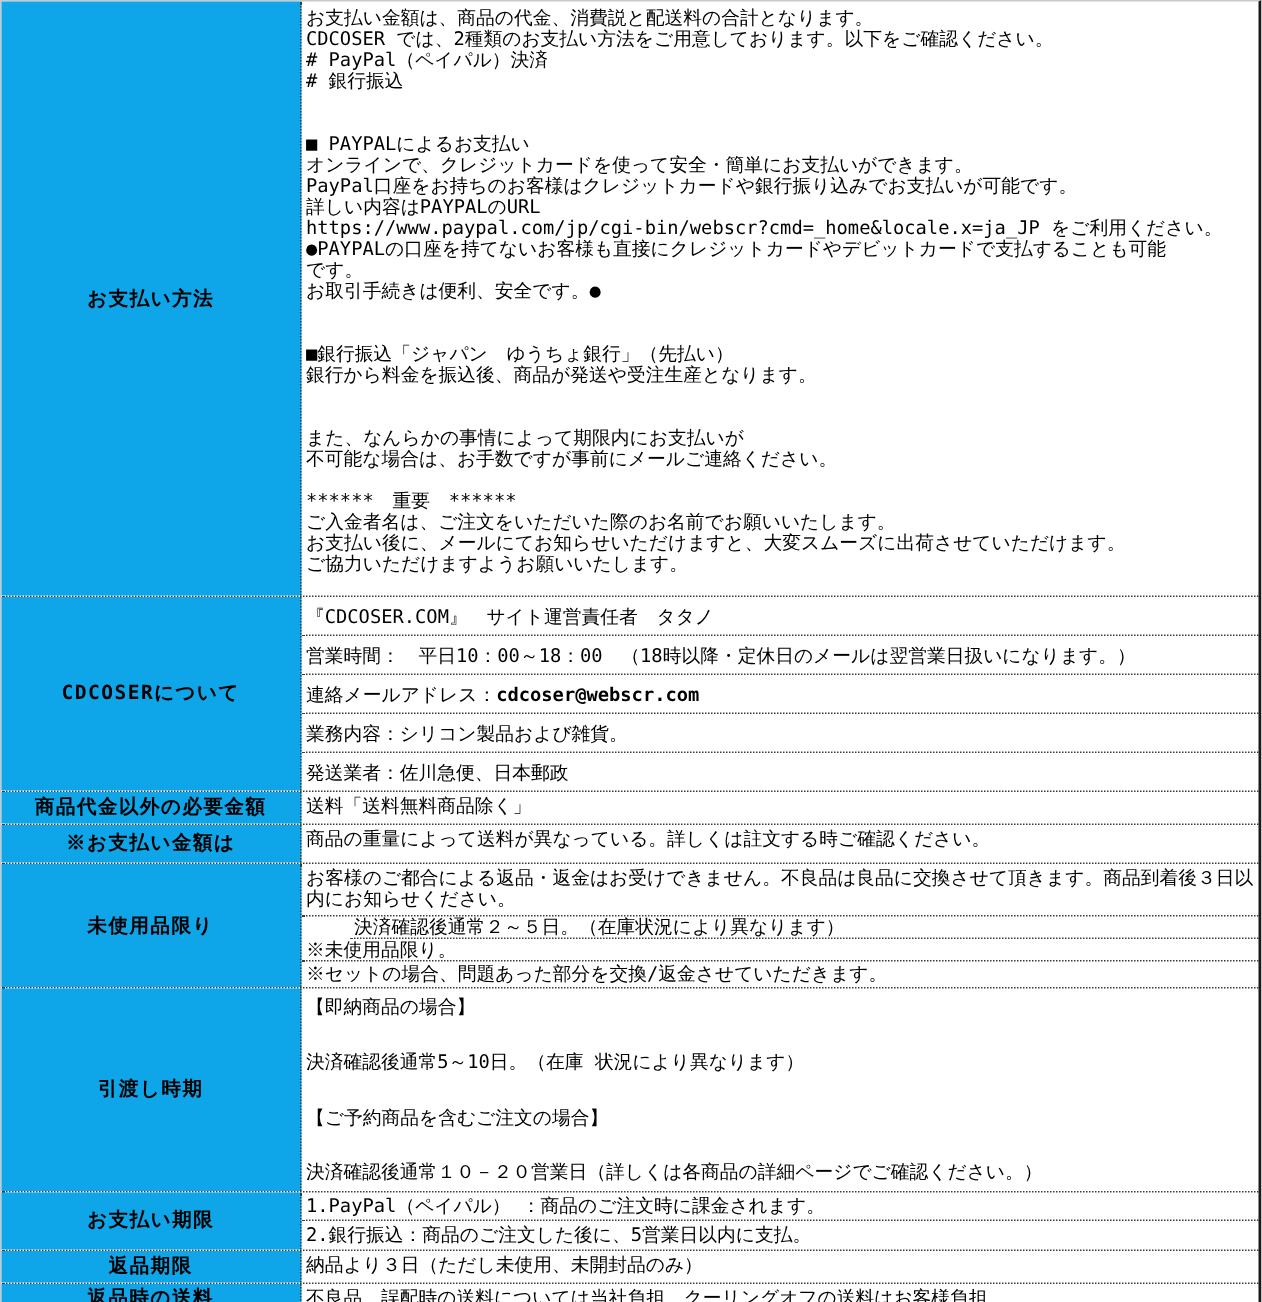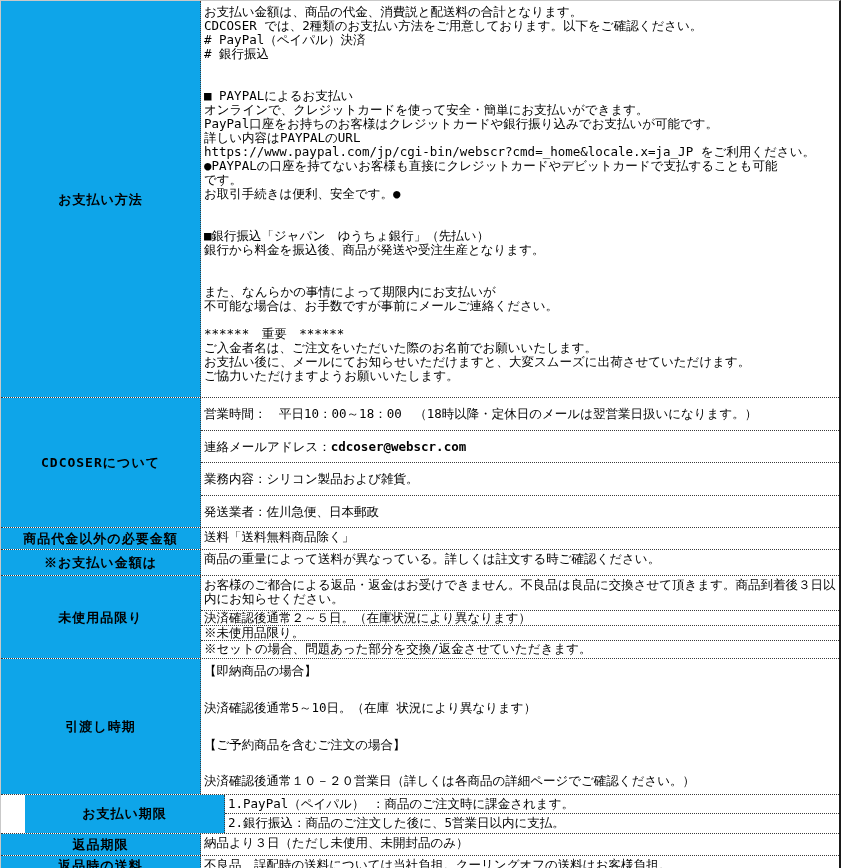--- a/index.html
+++ b/index.html
@@ -66,28 +66,28 @@
 
   .row-about    { min-height: 130px; }
   .row-about .cell { flex: 1; display: flex; align-items: center; line-height: 15px; }
 
   .row-extrafee { min-height: 22px; }
   .row-shipnote { min-height: 26px; }
   .row-extrafee .cell, .row-shipnote .cell { display: flex; align-items: center; }
 
   .row-defect   { min-height: 82px; }
   .cell-return-policy   { min-height: 35px; }
-  .cell-processing-time { min-height: 15px; padding: 0 3px; }
+  .cell-processing-time { min-height: 15px; padding: 0 3px; margin-left: 32px; }
   .cell-unused-note     { min-height: 14px; padding: 0 3px; }
   .cell-set-note        { min-height: 17px; padding: 1px 3px; }
 
   .row-delivery { min-height: 129px; }
   .row-delivery .cell { line-height: 18.4px; padding: 3px; }
 
-  .row-deadline { min-height: 38px; padding-left: 24px; }
+  .row-deadline { min-height: 38px; }
   .row-deadline .cell { flex: 1; min-height: 19px; }
 
   .row-retlimit { min-height: 22px; }
   .row-retlimit .cell { display: flex; align-items: center; }
 
   .row-retship  { min-height: 19px; }
 
   .email-bold { font-weight: bold; }
 </style>
 </head>
@@ -124,20 +124,21 @@
 ******　重要　******
 ご入金者名は、ご注文をいただいた際のお名前でお願いいたします。
 お支払い後に、メールにてお知らせいただけますと、大変スムーズに出荷させていただけます。
 ご協力いただけますようお願いいたします。</div>
     </div>
   </div>
 
   <div class="row row-about">
     <div class="rhead">CDCOSERについて</div>
     <div class="rbody">
+      <div class="cell">『CDCOSER.COM』　サイト運営責任者　タタノ</div>
       <div class="cell">営業時間：　平日10：00～18：00　（18時以降・定休日のメールは翌営業日扱いになります。）</div>
       <div class="cell"><span>連絡メールアドレス：</span><span class="email-bold">cdcoser@webscr.com</span></div>
       <div class="cell">業務内容：シリコン製品および雑貨。</div>
       <div class="cell">発送業者：佐川急便、日本郵政</div>
     </div>
   </div>
 
   <div class="row row-extrafee">
     <div class="rhead">商品代金以外の必要金額</div>
     <div class="rbody">

